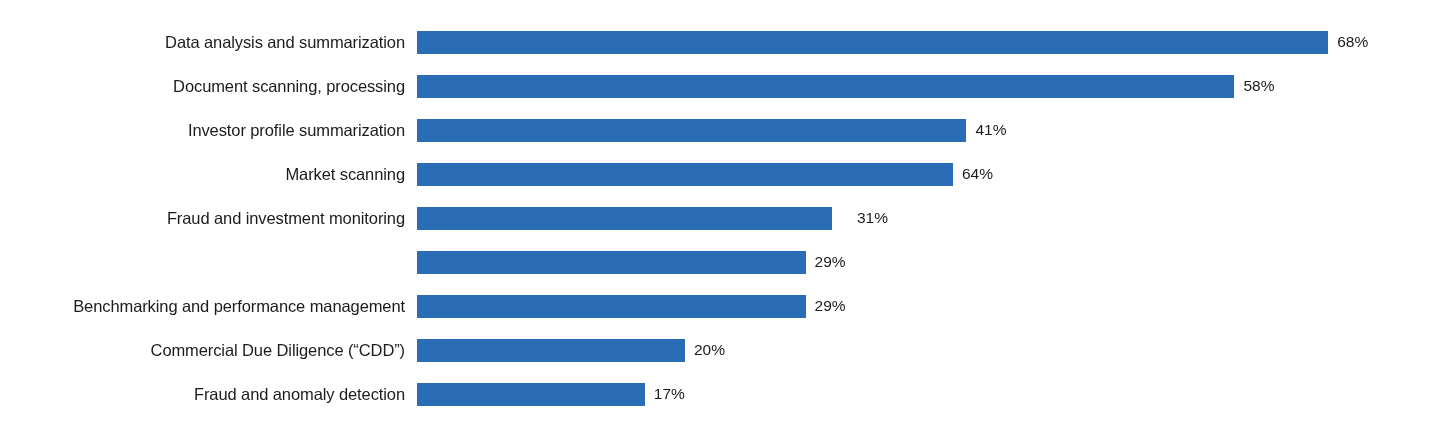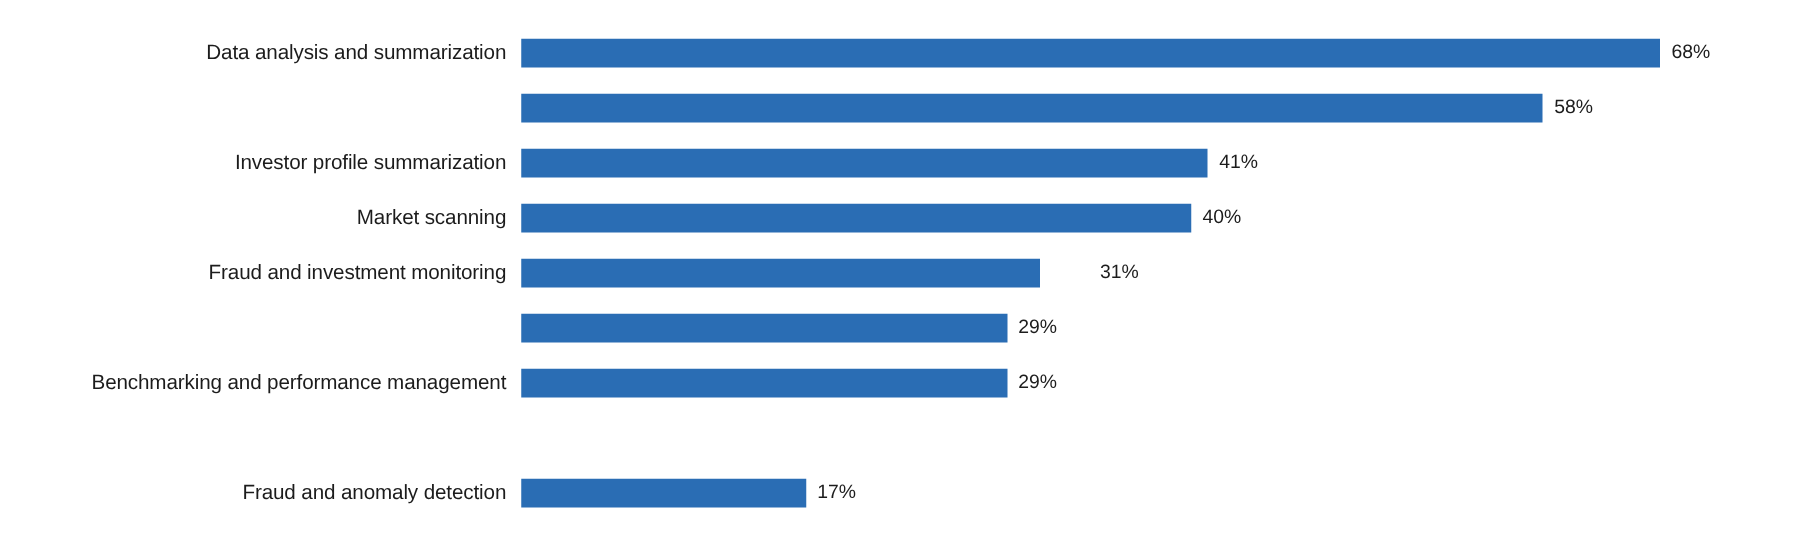--- a/index.html
+++ b/index.html
@@ -81,59 +81,67 @@
 <div id="chart-root" style="background: rgb(255, 255, 255);">
   <div class="plot-area" id="plot-area">
       <div class="bar-row" style="top: 20px;">
         <div class="cat-label" style="color: rgb(28, 28, 28);">Data analysis and summarization</div>
         <div class="bar-track" style="width: 911.2px;">
           <span class="bar-fill" style="width: 911.2px; background: rgb(42, 109, 180);"></span>
         </div>
         <div class="value-label" style="left: 1337.2px; color: rgb(28, 28, 28); text-align: center;">68%</div>
       </div>
       <div class="bar-row" style="top: 64px;">
+        <div class="cat-label" style="color: rgb(28, 28, 28);">Document scanning, processing</div>
         <div class="bar-track" style="width: 817.4px;">
           <span class="bar-fill" style="width: 817.4px; background: rgb(42, 109, 180);"></span>
         </div>
         <div class="value-label" style="left: 1243.4px; color: rgb(28, 28, 28);">58%</div>
       </div>
       <div class="bar-row" style="top: 108px;">
         <div class="cat-label" style="color: rgb(28, 28, 28);">Investor profile summarization</div>
         <div class="bar-track" style="width: 549.4px;">
           <span class="bar-fill" style="width: 549.4px; background: rgb(42, 109, 180);"></span>
         </div>
         <div class="value-label" style="left: 975.4px; color: rgb(28, 28, 28);">41%</div>
       </div>
       <div class="bar-row" style="top: 152px;">
         <div class="cat-label" style="color: rgb(28, 28, 28);">Market scanning</div>
         <div class="bar-track" style="width: 536px;">
           <span class="bar-fill" style="width: 536px; background: rgb(42, 109, 180);"></span>
         </div>
-        <div class="value-label" style="left: 962px; color: rgb(28, 28, 28);">40%</div>
+        <div class="value-label" style="left: 962px; color: rgb(28, 28, 28);">64%</div>
       </div>
       <div class="bar-row" style="top: 196px;">
         <div class="cat-label" style="color: rgb(28, 28, 28);">Fraud and investment monitoring</div>
         <div class="bar-track" style="width: 415.4px;">
           <span class="bar-fill" style="width: 415.4px; background: rgb(42, 109, 180);"></span>
         </div>
-        <div class="value-label" style="left: 880px; color: rgb(28, 28, 28);">31%</div>
+        <div class="value-label" style="left: 857px; color: rgb(28, 28, 28);">31%</div>
       </div>
       <div class="bar-row" style="top: 240px;">
         <div class="bar-track" style="width: 388.6px;">
           <span class="bar-fill" style="width: 388.6px; background: rgb(42, 109, 180);"></span>
         </div>
         <div class="value-label" style="left: 814.6px; color: rgb(28, 28, 28);">29%</div>
       </div>
       <div class="bar-row" style="top: 284px;">
         <div class="cat-label" style="color: rgb(28, 28, 28); margin-left: 28px;">Benchmarking and performance management</div>
         <div class="bar-track" style="width: 388.6px;">
           <span class="bar-fill" style="width: 388.6px; background: rgb(42, 109, 180);"></span>
         </div>
         <div class="value-label" style="left: 814.6px; color: rgb(28, 28, 28);">29%</div>
       </div>
+      <div class="bar-row" style="top: 328px;">
+        <div class="cat-label" style="color: rgb(28, 28, 28);">Commercial Due Diligence (“CDD”)</div>
+        <div class="bar-track" style="width: 268px;">
+          <span class="bar-fill" style="width: 268px; background: rgb(42, 109, 180);"></span>
+        </div>
+        <div class="value-label" style="left: 694px; color: rgb(28, 28, 28);">20%</div>
+      </div>
       <div class="bar-row" style="top: 372px;">
         <div class="cat-label" style="color: rgb(28, 28, 28);">Fraud and anomaly detection</div>
         <div class="bar-track" style="width: 227.8px;">
           <span class="bar-fill" style="width: 227.8px; background: rgb(42, 109, 180);"></span>
         </div>
         <div class="value-label" style="left: 653.8px; color: rgb(28, 28, 28);">17%</div>
       </div>
     </div>
 </div>
 

